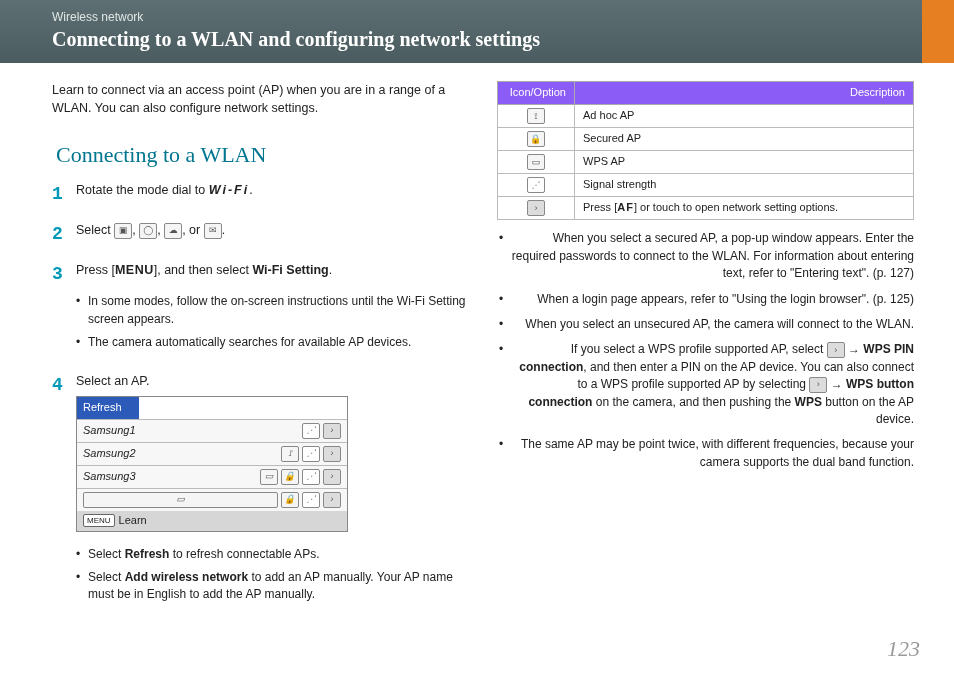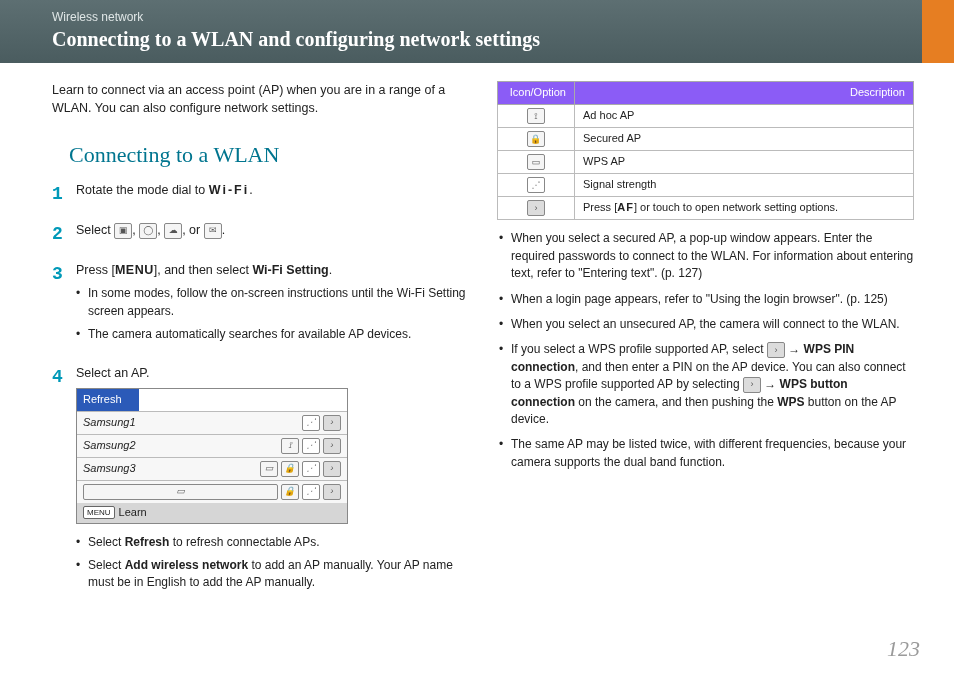--- a/index.html
+++ b/index.html
@@ -22,29 +22,29 @@
     background:#e67e22;
   }
   .bc{font-size:12px;color:#dfe6e6;}
   .title{font-family:Georgia,"Times New Roman",serif;font-size:20px;font-weight:bold;color:#fff;margin-top:4px;}
   .page{
     display:flex;gap:28px;
     padding:18px 40px 0 52px;
   }
   .col{flex:1;min-width:0;font-size:12.5px;line-height:1.45;color:#222;}
   .intro{margin-bottom:22px;}
-  .h2{font-family:Georgia,serif;color:#00758f;font-size:22px;margin:4px 17px 10px;}
+  .h2{font-family:Georgia,serif;color:#00758f;font-size:22px;margin:4px 4px 10px;}
   .step{display:flex;gap:10px;margin-bottom:14px;}
   .num{color:#0099b8;font-family:"Courier New",monospace;font-size:18px;font-weight:bold;flex:0 0 14px;}
   .step-body{flex:1;}
-  .sub{margin:6px 0 0 0;padding-left:12px;}
+  .sub{margin:14px 0 0 0;padding-left:12px;}
   .sub li{list-style:none;margin-bottom:6px;position:relative;font-size:12px;}
   .sub li::before{content:"•";position:absolute;left:-12px;}
   .menu-label{font-weight:bold;letter-spacing:0.5px;font-family:Arial,sans-serif;}
-  .wifi-label{font-weight:bold;letter-spacing:2px;font-family:Arial,sans-serif;}
+  .wifi-label{font-weight:bold;letter-spacing:2px;font-family:Arial,sans-serif;font-style:italic;}
   .icon{
     display:inline-flex;align-items:center;justify-content:center;
     width:16px;height:14px;border:1px solid #888;border-radius:2px;
     font-size:9px;background:#f5f5f5;vertical-align:middle;color:#555;
   }
   .i-wifi{background:#fff;}
   .i-arrow{background:#dcdcdc;}
   
   .ap-box{
     width:270px;border:1px solid #888;margin:6px 0 10px;
@@ -55,21 +55,21 @@
   .ap-row span:first-child{flex:1;}
   .ap-icons{display:flex;gap:3px;}
   .ap-back{background:#d6d6d6;padding:2px 6px;display:flex;align-items:center;gap:4px;justify-content:flex-start;}
   .ap-back .menu-pill{border:1px solid #666;font-size:8px;padding:0 3px;border-radius:2px;background:#fff;}
   
   table.it{border-collapse:collapse;width:100%;font-size:11px;margin-bottom:10px;}
   table.it th{background:#8b5cf6;color:#fff;text-align:right;padding:3px 8px;font-weight:normal;border:1px solid #aaa;}
   table.it td{border:1px solid #bbb;padding:3px 8px;background:#fff;}
   table.it td.first{width:60px;text-align:center;}
   .bul{margin:0;padding-left:14px;}
-  .bul li{list-style:none;margin-bottom:8px;position:relative;font-size:12px;}
+  .bul li{list-style:none;margin-bottom:8px;position:relative;font-size:12px;text-align:right;}
   .bul li::before{content:"•";position:absolute;left:-12px;}
   .af-label{font-weight:bold;font-family:Arial,sans-serif;letter-spacing:1px;text-align:right;}
   .pagenum{
     position:absolute;right:34px;bottom:14px;
     font-family:Georgia,serif;font-style:italic;color:#9a9a9a;font-size:22px;text-align:center;
   }
 </style>
 </head>
 <body>
 
@@ -204,18 +204,18 @@
     </tbody>
       </table>
 
     <ul class="bul">
       <li>When you select a secured AP, a pop-up window appears. Enter the required passwords to connect to the WLAN. For information about entering text, refer to "Entering text". (p. 127)</li>
       <li>When a login page appears, refer to "Using the login browser". (p. 125)</li>
       <li>When you select an unsecured AP, the camera will connect to the WLAN.</li>
       <li>
         <span>If you select a WPS profile supported AP, select </span><span class="icon i-arrow">›</span><span> → </span><b>WPS PIN connection</b><span>, and then enter a PIN on the AP device. You can also connect to a WPS profile supported AP by selecting </span><span class="icon i-arrow">›</span><span> → </span><b>WPS button connection</b><span> on the camera, and then pushing the </span><b>WPS</b><span> button on the AP device.</span>
       </li>
-      <li>The same AP may be listed twice, with different frequencies, because your camera supports the dual band function.</li>
+      <li>The same AP may be point twice, with different frequencies, because your camera supports the dual band function.</li>
     </ul>
   </div>
 </div>
 
 <div class="pagenum">123</div>
 
 </body></html>

